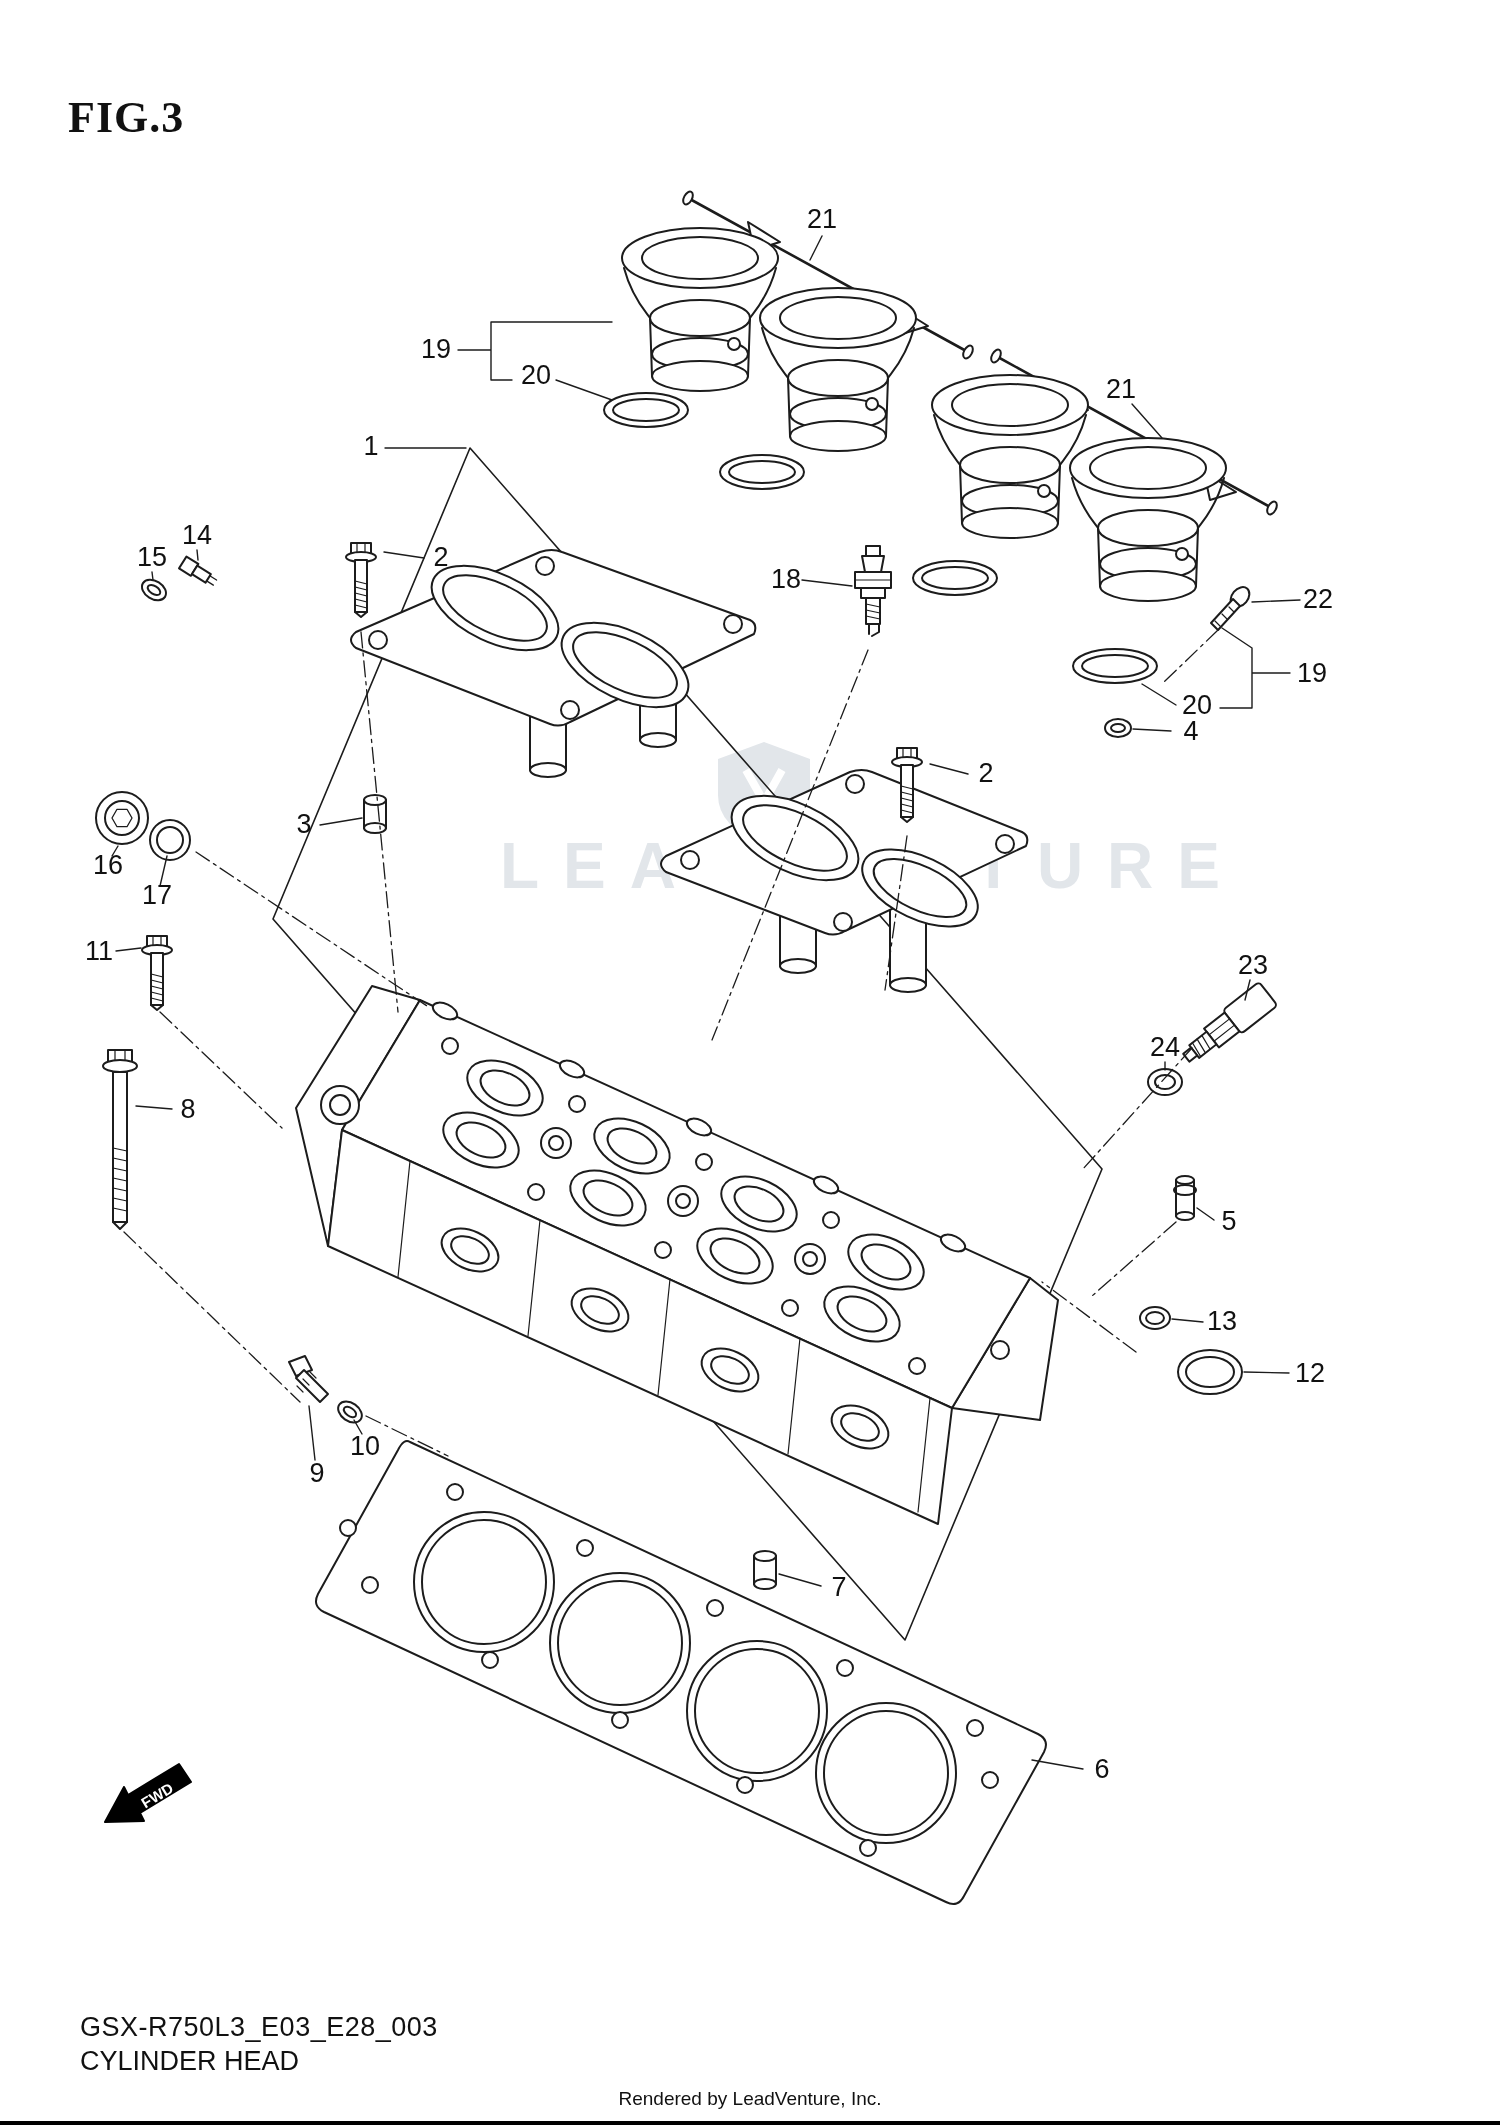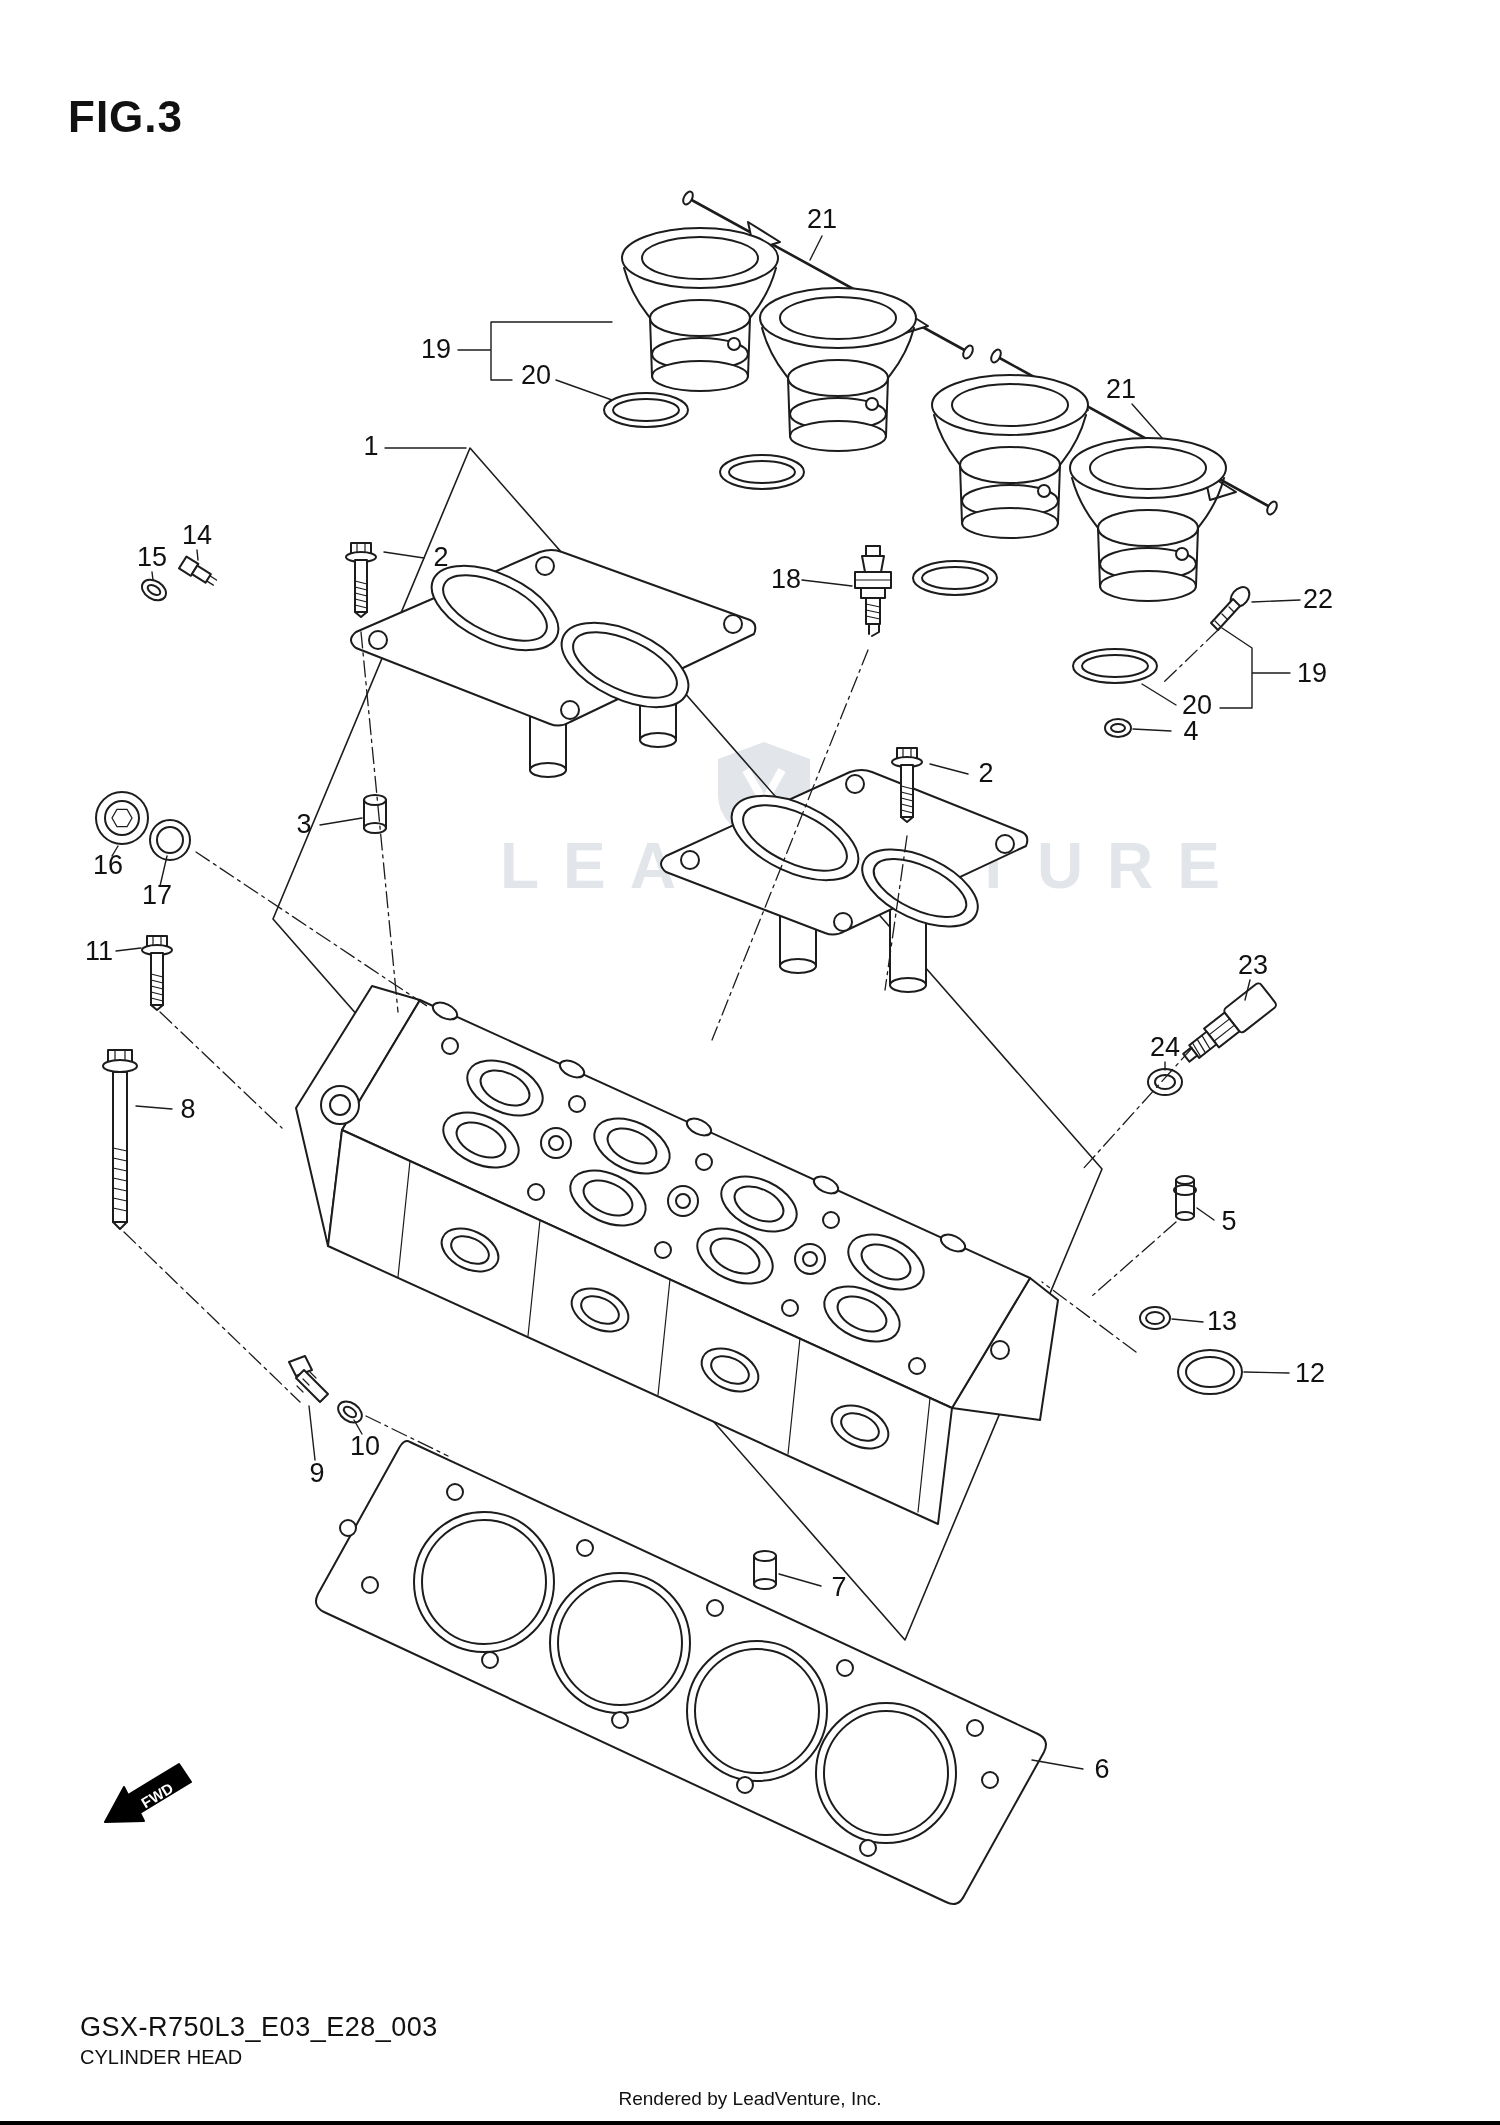--- a/index.html
+++ b/index.html
@@ -1,23 +1,23 @@
 <!DOCTYPE html>
 <html><head>
 <meta charset="utf-8">
 <style>
   html,body{margin:0;padding:0;}
   body{width:1500px;height:2125px;background:#ffffff;position:relative;overflow:hidden;
        font-family:"Liberation Sans", sans-serif;color:#111;}
   .page{position:absolute;inset:0;background:#fff;}
-  .fig-title{position:absolute;left:68px;top:92px;font-size:44px;font-weight:bold;letter-spacing:1px;}
+  .fig-title{position:absolute;left:68px;top:92px;font-size:44px;font-weight:bold;letter-spacing:1px;font-family:Liberation Serif, serif;}
   .diagram-svg{position:absolute;left:0;top:0;width:1500px;height:2125px;}
   .callout{font-size:27px;fill:#111;stroke:none;}
   .footer-code{position:absolute;left:80px;top:2012px;font-size:27px;letter-spacing:0.5px;}
-  .footer-name{position:absolute;left:80px;top:2046px;font-size:20px;}
+  .footer-name{position:absolute;left:80px;top:2046px;font-size:27px;}
   .footer-credit{position:absolute;left:0;top:2088px;width:100%;text-align:center;font-size:19px;}
   .bottom-bar{position:absolute;left:0;bottom:0;width:100%;height:4px;background:#000;}
 </style>
 </head>
 <body>
 
 <div class="page">
 
   <div class="fig-title">FIG.3</div>
 

